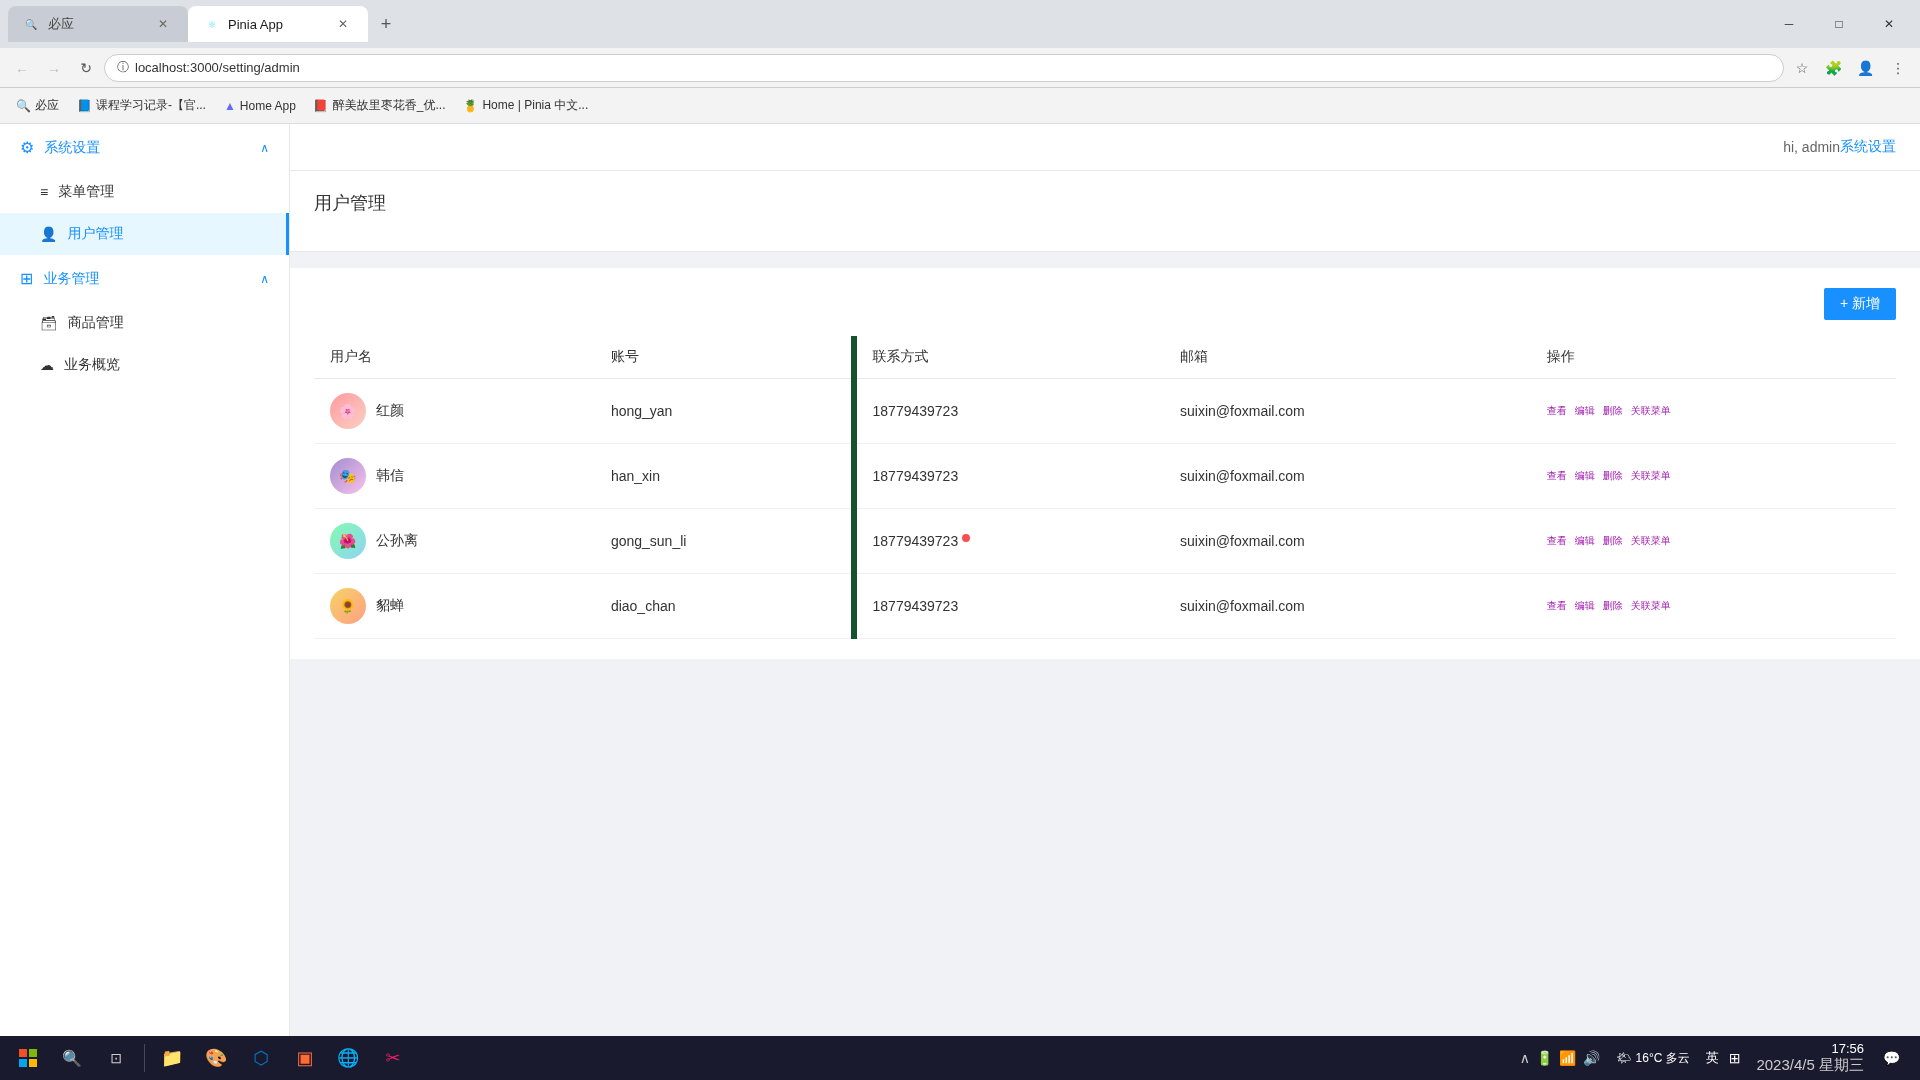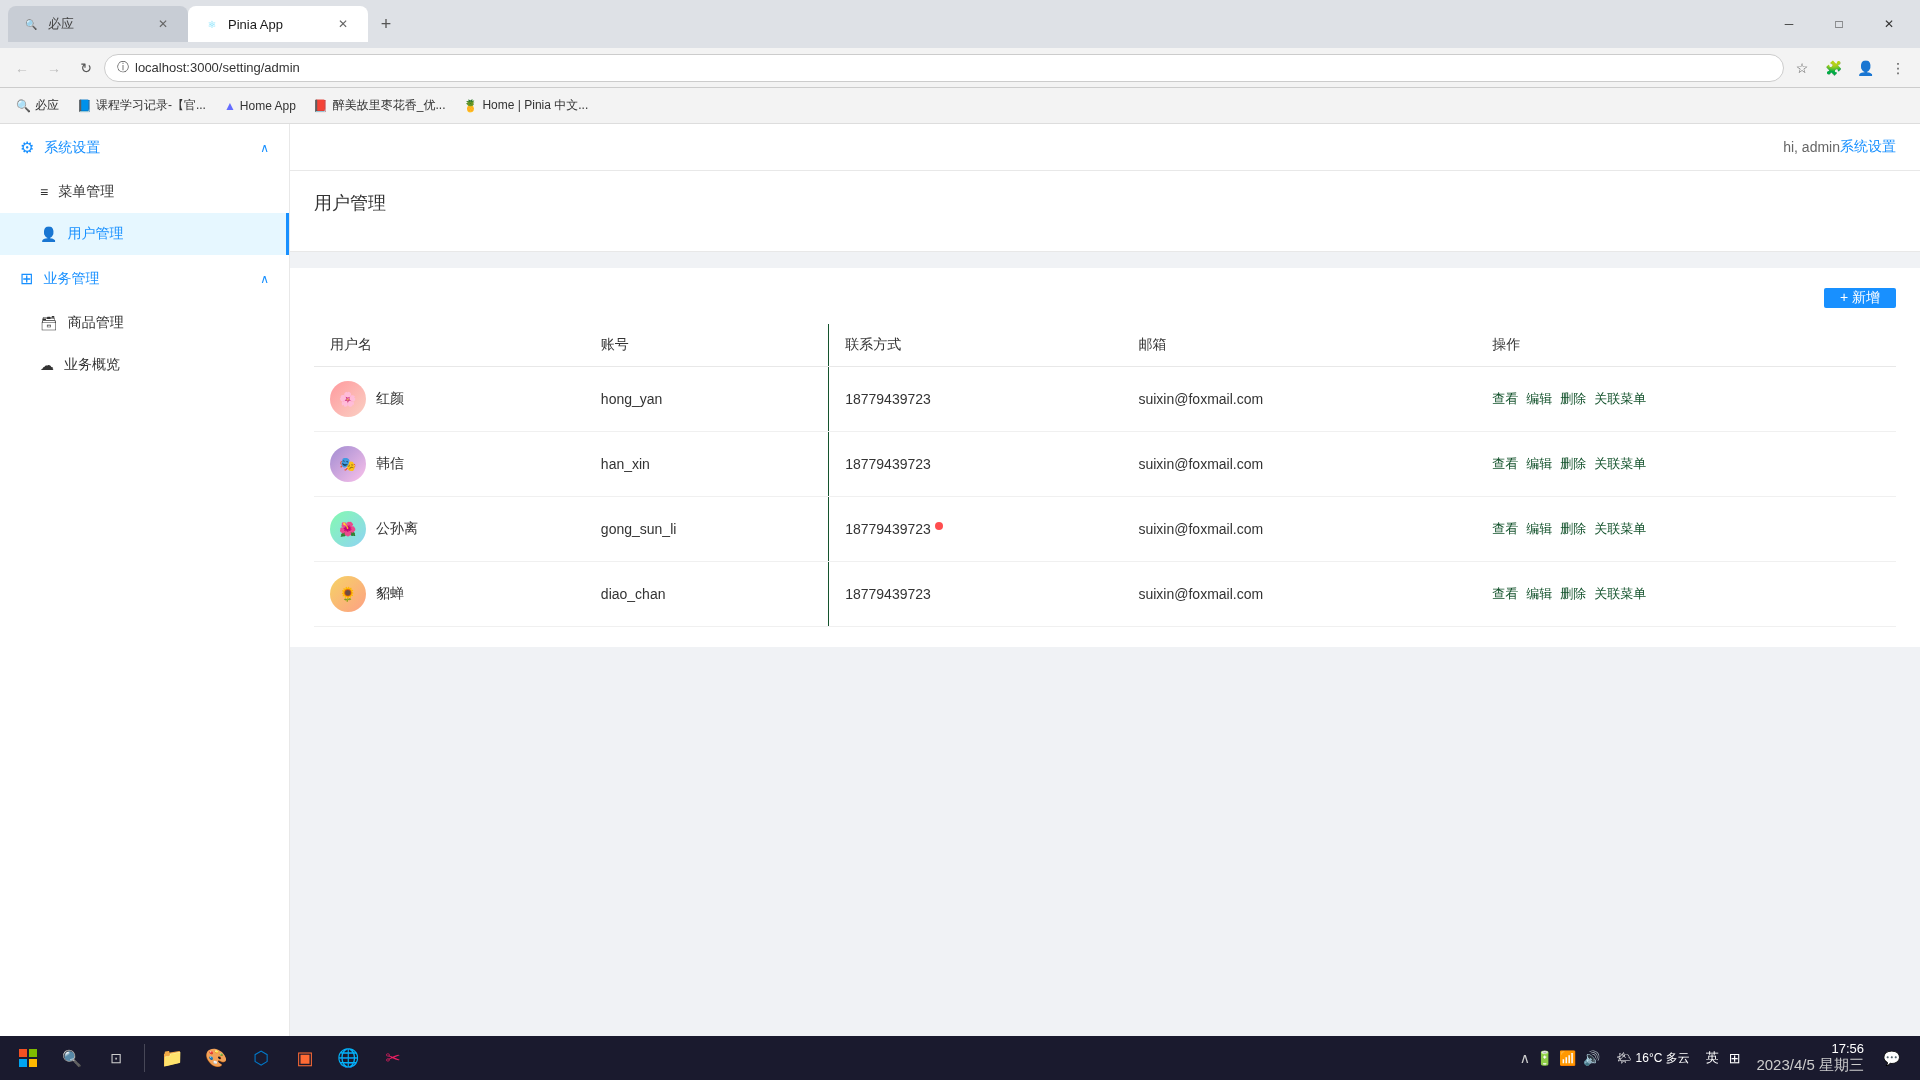--- a/index.html
+++ b/index.html
@@ -44,30 +44,30 @@
 
     .page-section { background: white; margin: 0; padding: 20px 24px; border-bottom: 1px solid #e8e8e8; }
     .page-title { font-size: 18px; color: #333; margin-bottom: 16px; font-weight: 500; }
     .search-bar { display: flex; align-items: center; gap: 12px; margin-top: 8px; }
     .search-label { color: #333; font-size: 14px; white-space: nowrap; }
     .search-input { width: 200px; height: 32px; border: 1px solid #d9d9d9; border-radius: 2px; padding: 0 8px; font-size: 14px; outline: none; }
     .search-btn { height: 32px; padding: 0 16px; background: #1890ff; color: white; border: none; border-radius: 2px; cursor: pointer; font-size: 14px; }
 
     .table-section { background: white; margin: 16px 0 0; padding: 20px 24px; }
     .table-toolbar { display: flex; justify-content: flex-end; margin-bottom: 16px; }
-    .add-btn { height: 20px; padding: 0 16px; background: #1890ff; color: white; border: none; border-radius: 2px; cursor: pointer; font-size: 14px; display: flex; align-items: center; gap: 4px; }
+    .add-btn { height: 32px; padding: 0 16px; background: #1890ff; color: white; border: none; border-radius: 2px; cursor: pointer; font-size: 14px; display: flex; align-items: center; gap: 4px; }
 
     table { width: 100%; border-collapse: collapse; }
     th { padding: 12px 16px; text-align: left; font-weight: 500; color: #333; font-size: 14px; border-bottom: 1px solid #e8e8e8; background: white; }
     td { padding: 14px 16px; color: #333; font-size: 14px; border-bottom: 1px solid #f0f0f0; vertical-align: middle; }
     .user-cell { display: flex; align-items: center; gap: 10px; }
     .avatar-placeholder { width: 36px; height: 36px; border-radius: 50%; display: flex; align-items: center; justify-content: center; font-size: 14px; color: white; font-weight: bold; flex-shrink: 0; }
     .action-links { display: flex; gap: 8px; }
-    .action-link { color: #14532d; cursor: pointer; font-size: 13px; }
-    .col-divider { border-left: 1px solid #14532d; }
+    .action-link { color: #a21caf; cursor: pointer; font-size: 10px; }
+    .col-divider { border-left: 6px solid #14532d; }
     .red-dot { width: 8px; height: 8px; background: #ff4d4f; border-radius: 50%; display: inline-block; margin-left: 4px; position: relative; top: -4px; }
 
     
     .taskbar { height: 44px; background: #1a1a2e; display: flex; align-items: center; padding: 0 8px; position: fixed; bottom: 0; width: 1920px; gap: 4px; }
     .taskbar-start { width: 40px; height: 40px; display: flex; align-items: center; justify-content: center; cursor: pointer; }
     .taskbar-btn { width: 40px; height: 40px; display: flex; align-items: center; justify-content: center; cursor: pointer; border-radius: 4px; }
     .taskbar-divider { width: 1px; height: 28px; background: rgba(255,255,255,0.2); margin: 0 4px; }
     .taskbar-right { margin-left: auto; display: flex; align-items: center; gap: 8px; color: white; font-size: 12px; }
     .taskbar-clock { text-align: right; }
     .taskbar-time { font-size: 13px; }

